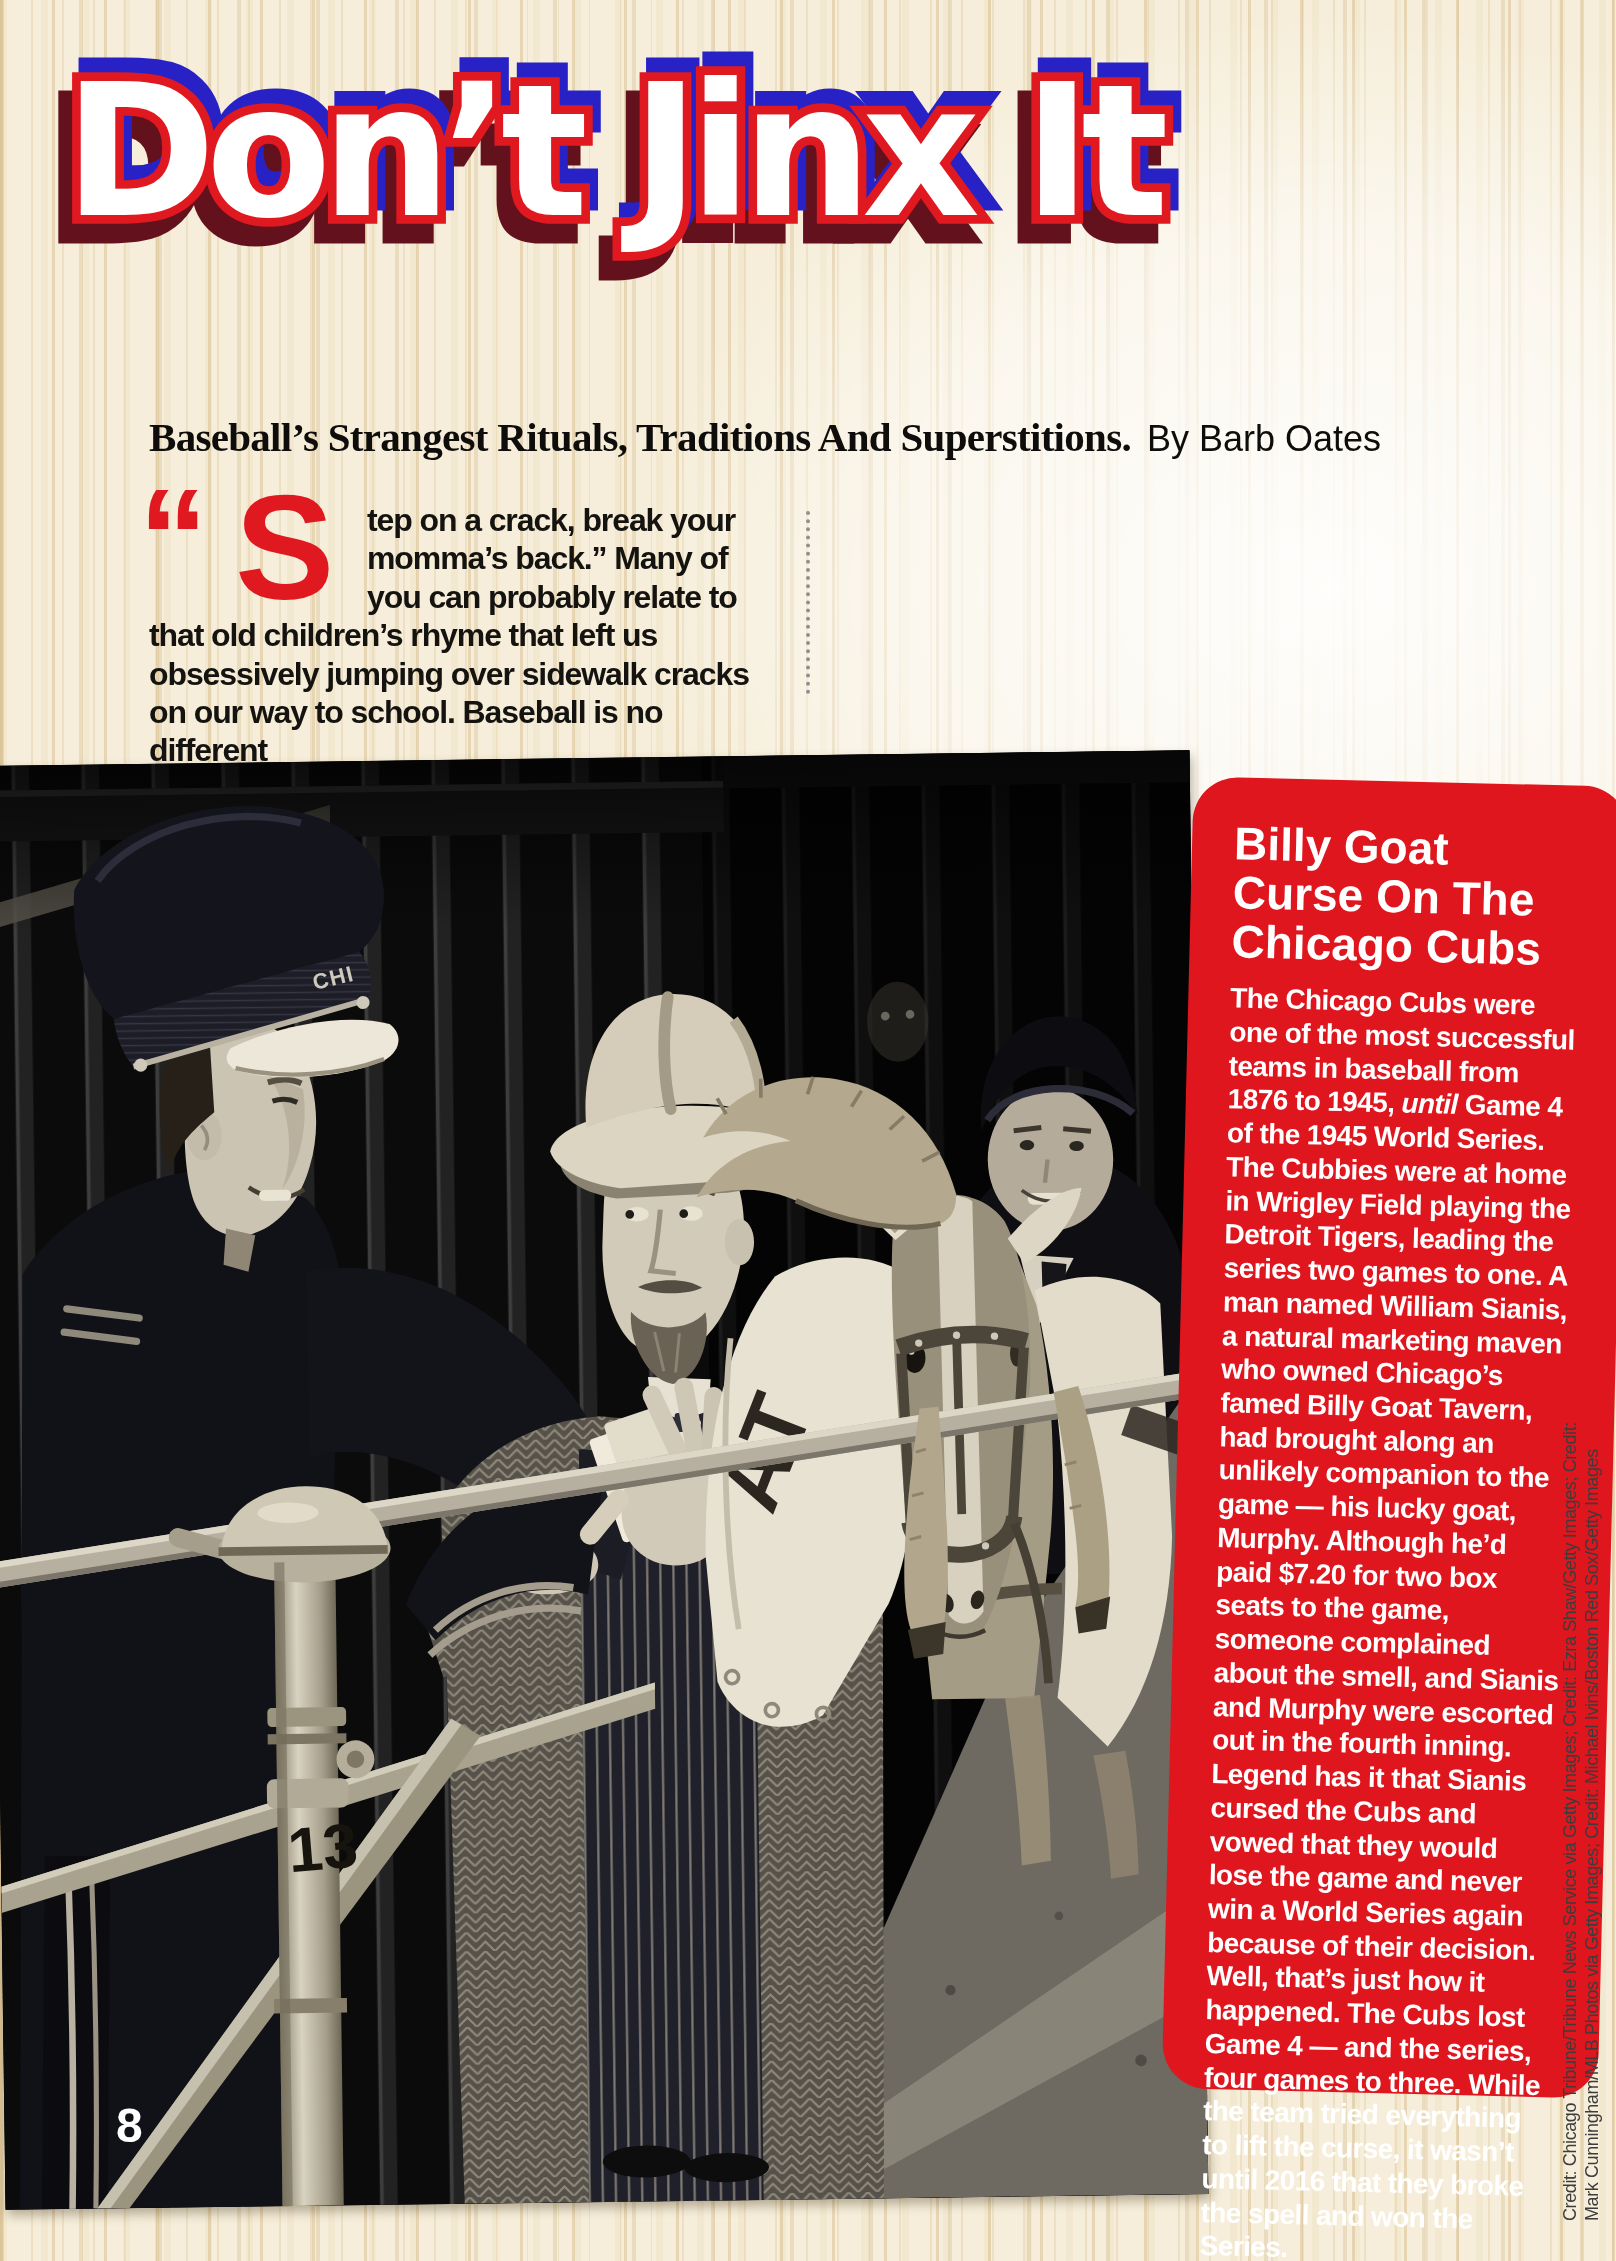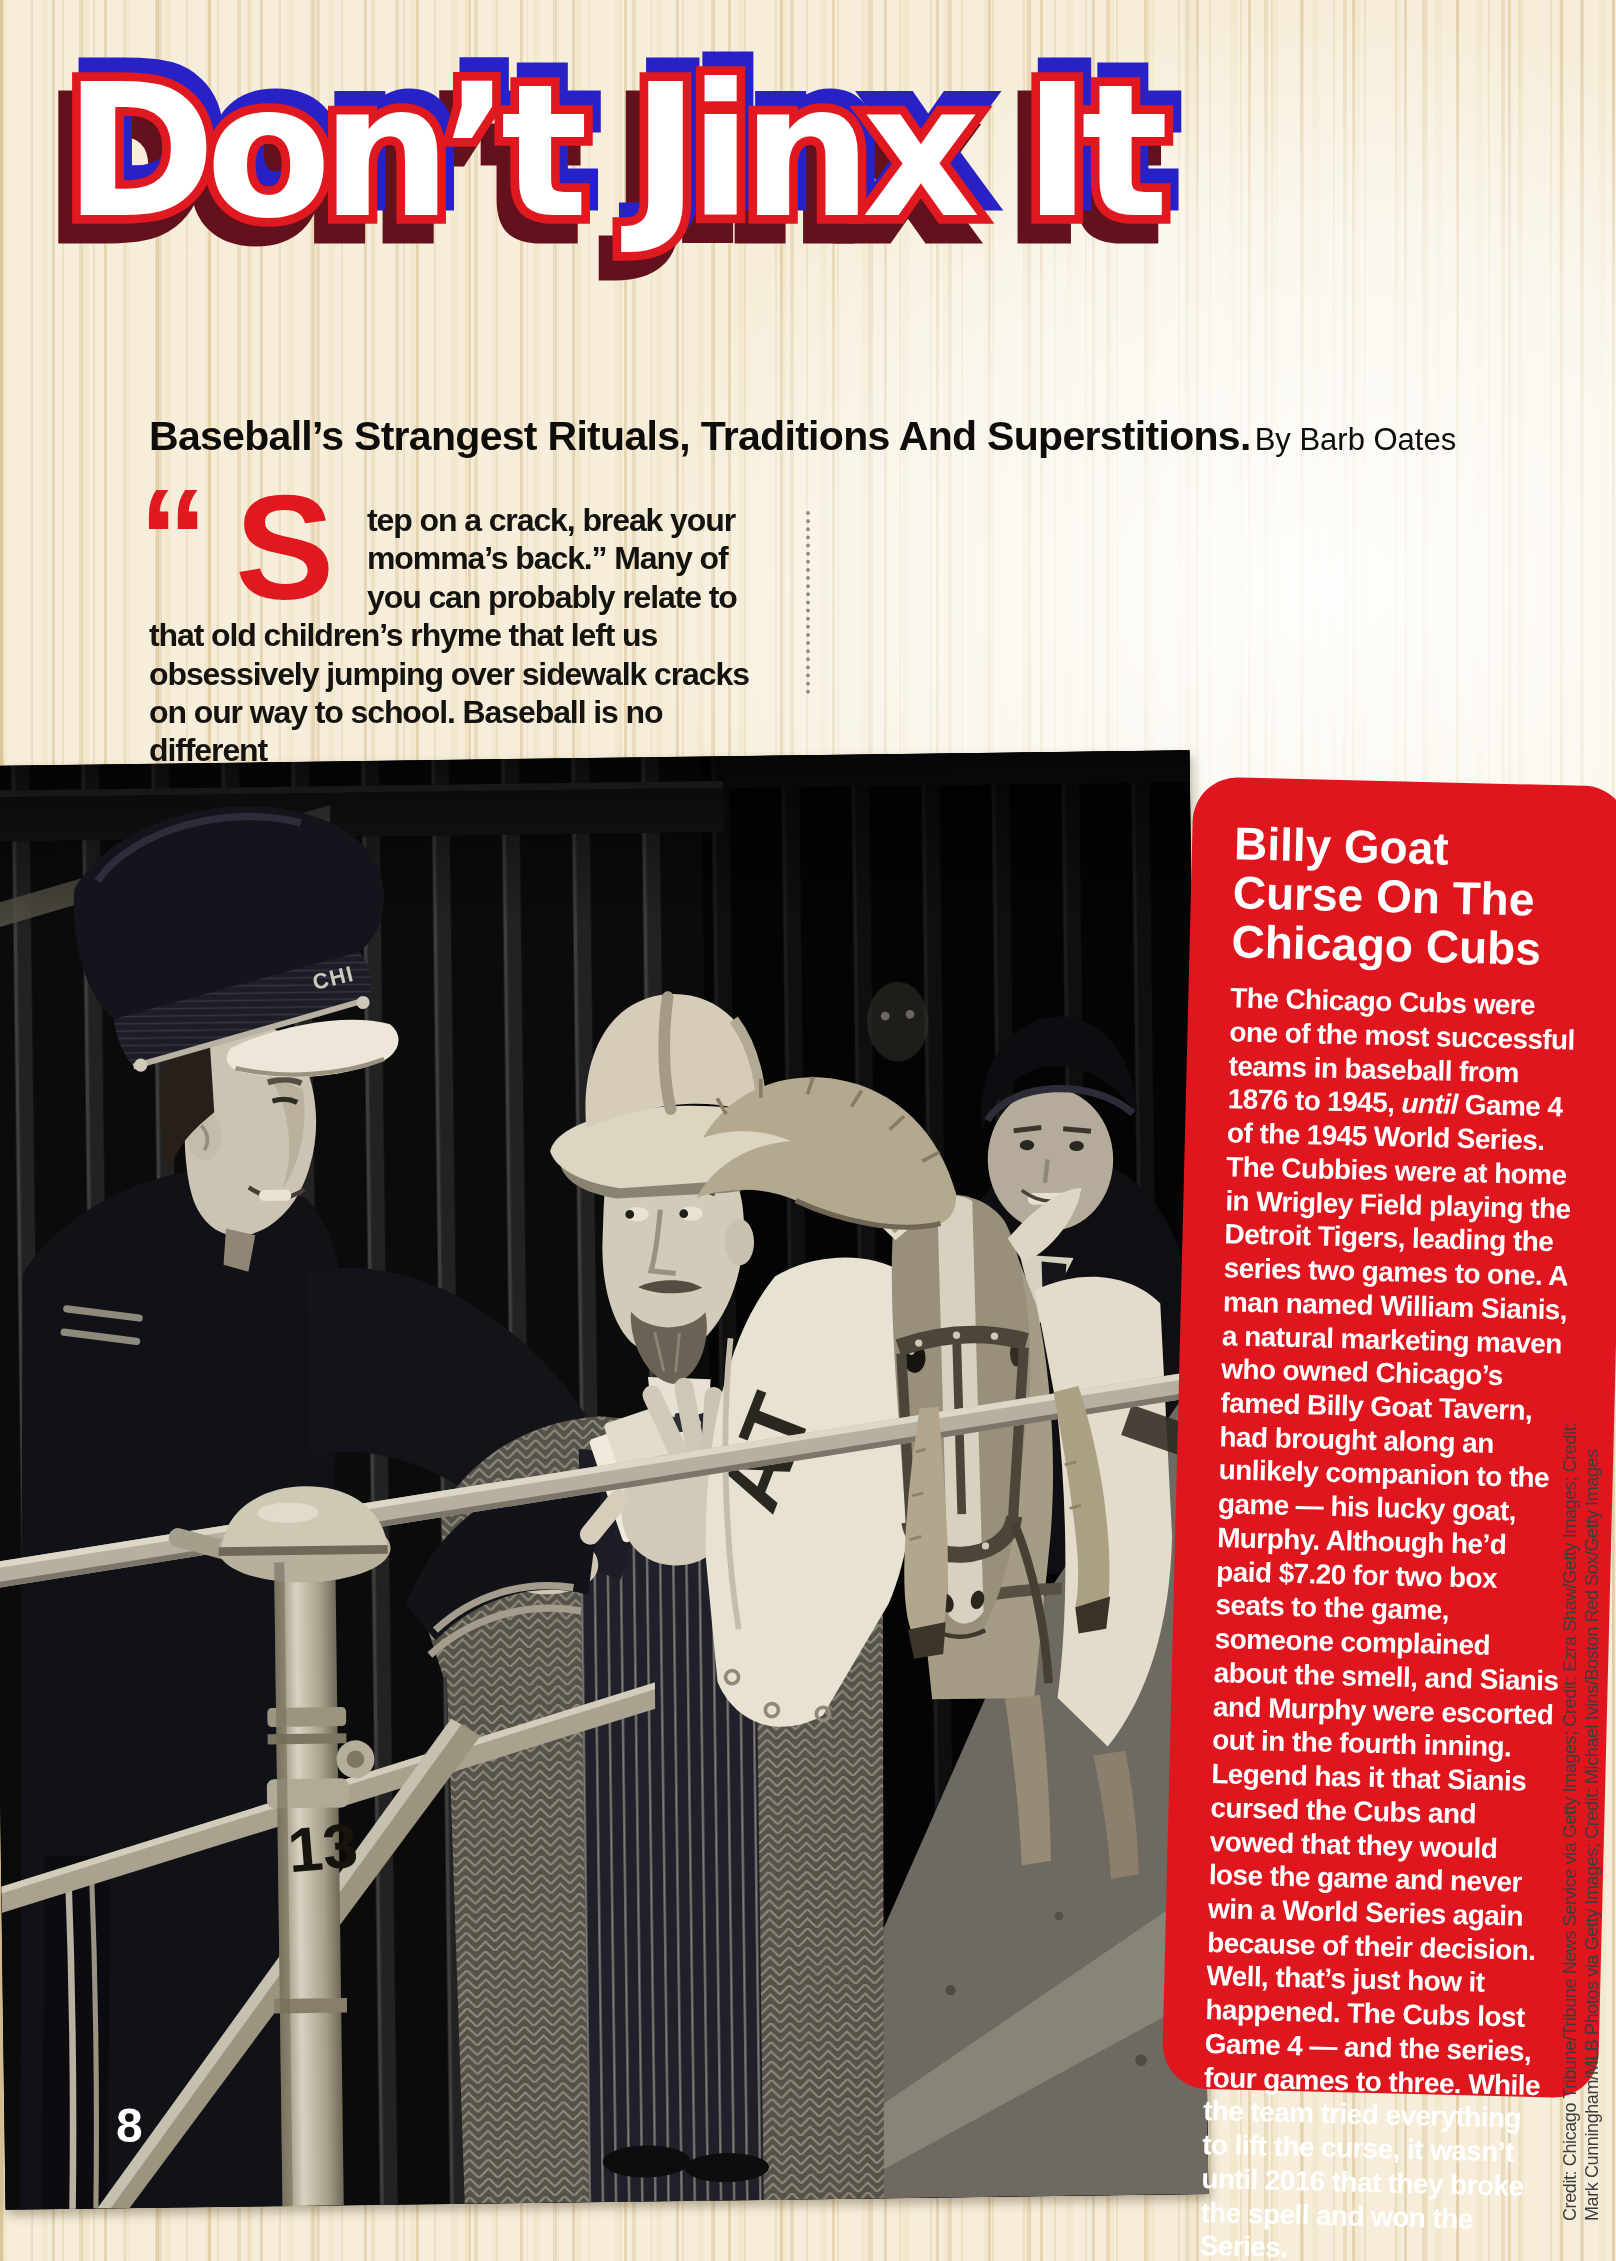--- a/index.html
+++ b/index.html
@@ -20,22 +20,22 @@
     font-family:"DejaVu Sans",sans-serif;font-weight:800;font-size:183px;
     letter-spacing:-10.2px;line-height:1;}
   .tl-maroon{color:#64111e;-webkit-text-stroke:19px #64111e;transform:translate(-13px,19px);}
   .tl-blue{color:#2822c6;-webkit-text-stroke:19px #2822c6;transform:translate(7.3px,-14.5px);}
   .tl-red{color:#e0181f;-webkit-text-stroke:17.4px #e0181f;}
   .tl-white{color:#ffffff;}
 
   
   .subtitle-row{position:absolute;left:149px;top:413px;width:1380px;z-index:3;
     color:#0e0d0b;letter-spacing:-0.7px;}
-  .subtitle-row .sub{font-size:41px;font-weight:bold;}
-  .subtitle-row .byline{font-size:31px;font-weight:normal;margin-left:4px;letter-spacing:0;}
+  .subtitle-row .sub{font-size:41px;font-weight:bold;font-family:Liberation Serif, serif;}
+  .subtitle-row .byline{font-size:36px;font-weight:normal;margin-left:16px;letter-spacing:0;}
 
   
   .intro{position:absolute;left:149px;top:501px;width:1337px;display:flex;z-index:3;color:#141310;}
   .intro p{margin:0;font-size:32px;line-height:1.2;font-weight:bold;letter-spacing:-1.1px;}
   .col1{width:631px;}
   .divider{border-left:4.4px dotted #8f8f8f;margin:10.2px 26px 4.4px 26px;height:183px;}
   .col2{width:625px;}
   .dropbox{float:left;width:218px;height:115px;position:relative;}
   .dropbox .q{position:absolute;left:-10.2px;top:-33px;font-size:138px;color:#e0181f;font-weight:bold;line-height:1;letter-spacing:-7.3px;}
   .dropbox .s{position:absolute;left:86px;top:-28px;font-size:149px;color:#e0181f;font-weight:bold;line-height:1;}

